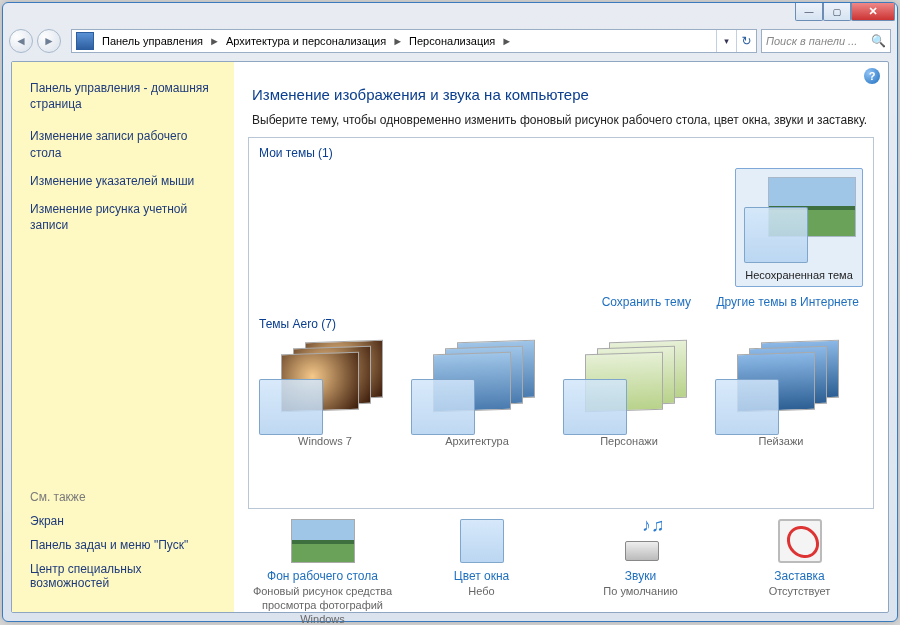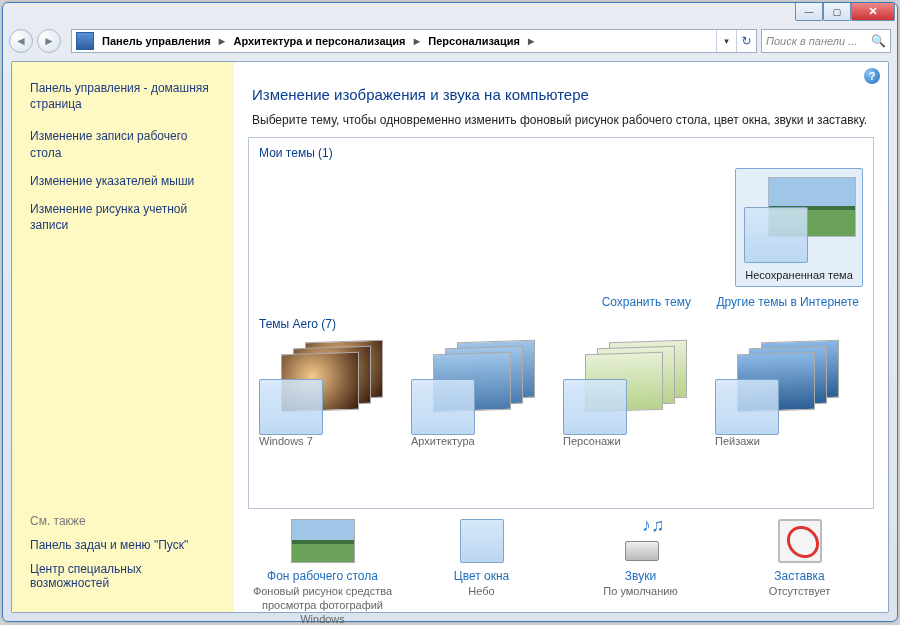--- a/index.html
+++ b/index.html
@@ -11,21 +11,21 @@
   .title-btns { display: flex; gap: 0; margin-right: 2px; }
   .title-btn { width: 28px; height: 18px; border: 1px solid #6b8db5; border-top: none; background: linear-gradient(#eef3fa, #d6e3f2); border-radius: 0 0 2px 2px; display: flex; align-items: center; justify-content: center; font-size: 9px; color: #2b3a4f; cursor: default; }
   .title-btn.close { width: 44px; background: linear-gradient(#e88, #c33); color: #fff; font-weight: bold; font-size: 11px; }
   
   .nav-bar { height: 32px; display: flex; align-items: center; padding: 0 6px; gap: 4px; }
   .nav-arrow { width: 24px; height: 24px; border-radius: 50%; background: radial-gradient(circle at 30% 30%, #fdfdfd, #d9e1ec); border: 1px solid #a8b8cb; display: flex; align-items: center; justify-content: center; color: #6e7f95; font-size: 12px; }
   .nav-arrow + .nav-arrow { margin-right: 6px; }
   
   .addr-bar { flex: 1; height: 24px; background: #fff; border: 1px solid #9aaec6; display: flex; align-items: center; font-size: 11px; }
   .addr-icon { width: 18px; height: 18px; margin: 0 4px; background: linear-gradient(#5a92d6, #2e5fa0); border: 1px solid #2c5d9e; display: inline-block; }
-  .crumb { padding: 0 4px; color: #000; white-space: nowrap; font-weight: bold; }
+  .crumb { padding: 0 4px; color: #000; white-space: nowrap; }
   .crumb-sep { color: #555; padding: 0 2px; }
   .addr-tail { margin-left: auto; display: flex; align-items: center; }
   .addr-btn { width: 20px; height: 22px; border-left: 1px solid #c3d0e0; display: flex; align-items: center; justify-content: center; color: #335; font-size: 9px; }
   .refresh-btn { color: #2a5d9f; font-size: 12px; }
   
   .search-bar { width: 130px; height: 24px; background: #fff; border: 1px solid #9aaec6; display: flex; align-items: center; padding: 0 4px; color: #888; font-size: 11px; font-style: italic; }
   .search-bar .mag { margin-left: auto; color: #2a5d9f; font-style: normal; font-size: 12px; }
   
   .client { position: absolute; top: 58px; left: 8px; right: 8px; bottom: 8px; background: #fff; border: 1px solid #8fa6c2; border-radius: 2px; display: flex; }
   
@@ -58,21 +58,21 @@
   
   .aero-row { display: flex; gap: 20px; margin-top: 6px; }
   .aero-tile { width: 132px; }
   .aero-box { height: 96px; position: relative; }
   .stack { position: absolute; top: 2px; right: 2px; width: 118px; height: 78px; }
   .stack .pane { position: absolute; width: 78px; height: 58px; border: 1px solid #aaa; background: #557; }
   .stack .p1 { top: 0; left: 34px; transform: skewY(-2deg); }
   .stack .p2 { top: 6px; left: 22px; transform: skewY(-2deg); }
   .stack .p3 { top: 12px; left: 10px; transform: skewY(-2deg); }
   .aero-box .glass-sq { bottom: 0; left: 0; }
-  .aero-cap { font-size: 11px; color: #666; white-space: nowrap; overflow: hidden; }
+  .aero-cap { text-align: center; font-size: 11px; color: #666; white-space: nowrap; overflow: hidden; }
   
   .a-win7 .pane { background: radial-gradient(circle at 40% 40%, #f6c98a, #3a1a0a); }
   .a-arch .pane { background: linear-gradient(#9fc5e8, #4a7baf); }
   .a-pers .pane { background: linear-gradient(#e6f0d6, #b8d28a); }
   .a-land .pane { background: linear-gradient(#8bb8e6, #2d5f94); }
   
   .bottom-bar { display: flex; padding: 10px 14px 0 14px; gap: 10px; }
   .btm-item { flex: 1; text-align: center; font-size: 11px; }
   .btm-ico { width: 56px; height: 44px; margin: 0 auto 6px; position: relative; }
   .btm-link { color: #1f6fbf; font-size: 12px; cursor: pointer; }
@@ -125,20 +125,21 @@
 
   <div class="client">
 
     <div class="sidebar">
       <div class="side-head">Панель управления - домашняя страница</div>
       <div class="side-link">Изменение записи рабочего стола</div>
       <div class="side-link">Изменение указателей мыши</div>
       <div class="side-link">Изменение рисунка учетной записи</div>
       <div class="side-spacer"></div>
       <div class="side-sub">См. также</div>
+      <div class="side-link2">Экран</div>
       <div class="side-link2">Панель задач и меню "Пуск"</div>
       <div class="side-link2">Центр специальных возможностей</div>
     </div>
 
     <div class="main">
       <div class="help-icon">?</div>
 
       <div class="page-title">Изменение изображения и звука на компьютере</div>
       <div class="page-desc">Выберите тему, чтобы одновременно изменить фоновый рисунок рабочего стола, цвет окна, звуки и заставку.</div>
 

